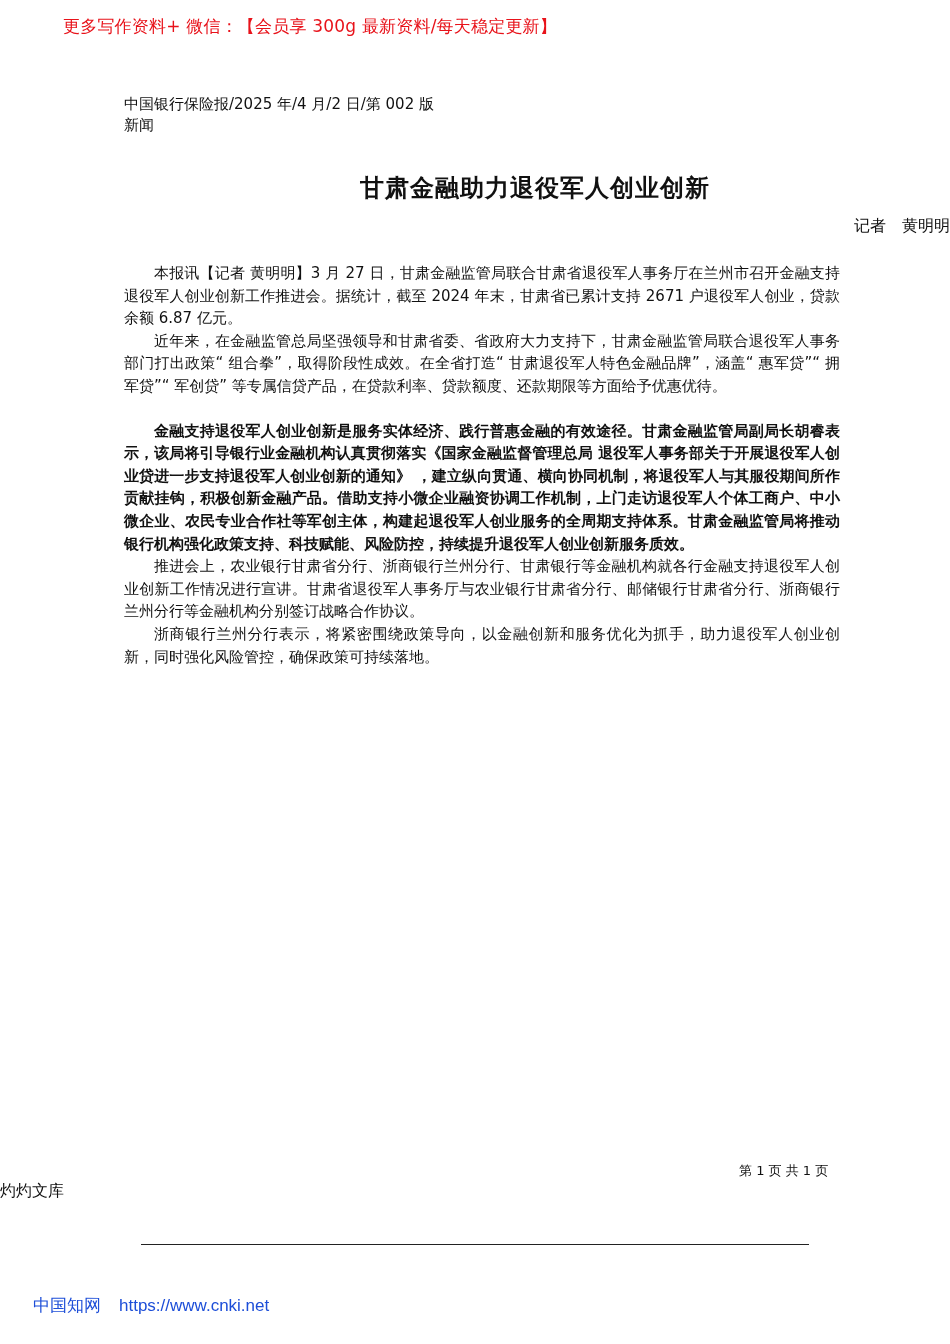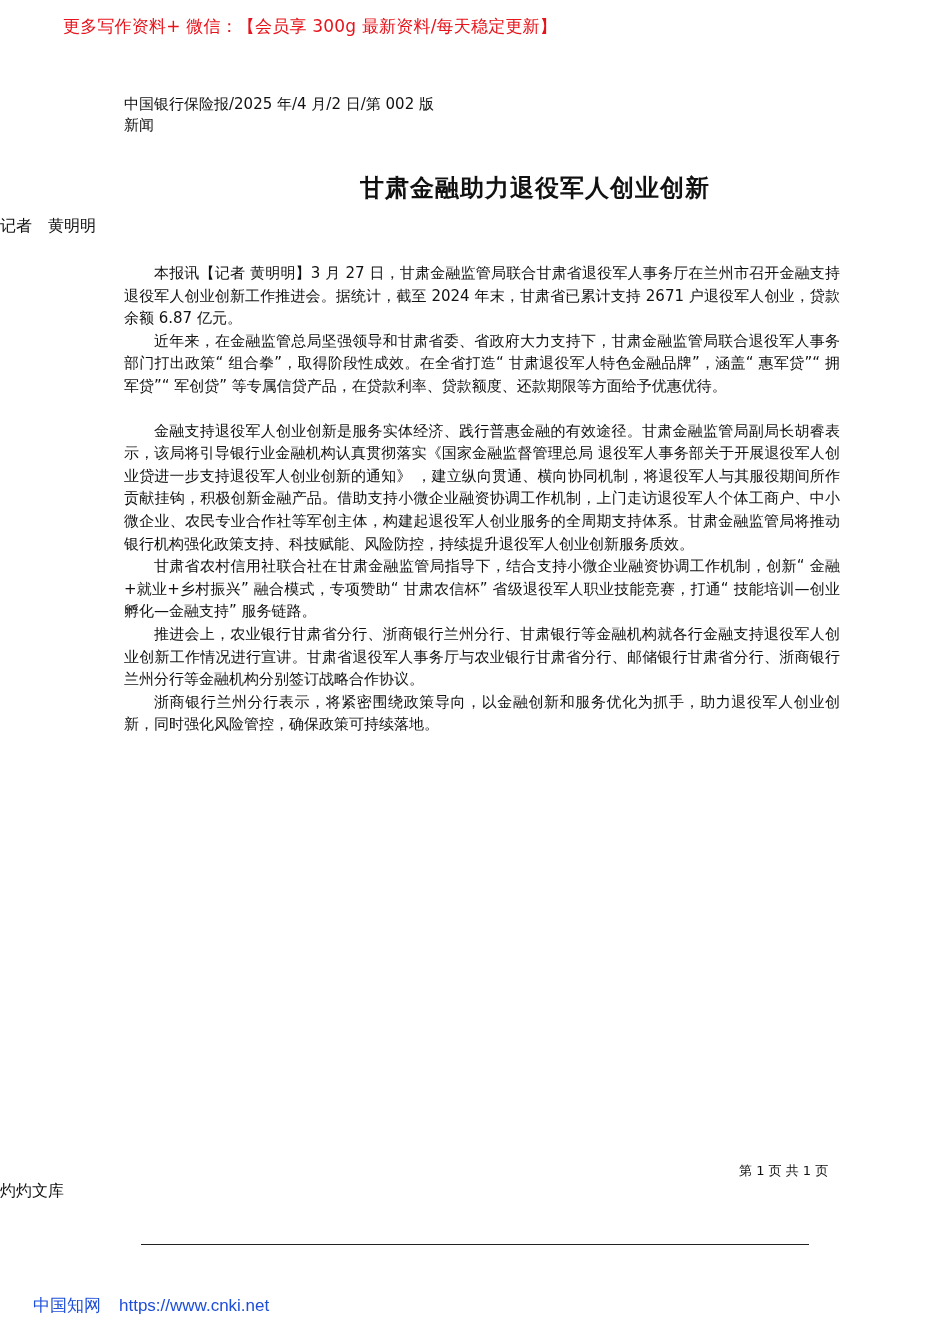--- a/index.html
+++ b/index.html
@@ -44,41 +44,42 @@
       font-size: 24px;
       line-height: 32px;
       color: #111111;
       letter-spacing: 1px;
     }
     .byline {
       position: absolute;
       left: 0;
       width: 950px;
       top: 214px;
-      text-align: left;
+      text-align: right;
       font-size: 16px;
       line-height: 24px;
       color: #111111;
     }
     .article-body {
       position: absolute;
       left: 124px;
       top: 262px;
       width: 716px;
       font-size: 15px;
       line-height: 22.6px;
       color: #111111;
       text-align: justify;
     }
     .article-body p {
       margin: 0;
       text-indent: 2em;
     }
     .article-body p.gap-before {
       margin-top: 22px;
+      font-weight: bold;
     }
     .page-number {
       position: absolute;
       left: 739px;
       top: 1162px;
       font-size: 13px;
       line-height: 18px;
       color: #111111;
       white-space: nowrap;
     }
@@ -120,21 +121,20 @@
 <div class="source-line">中国银行保险报/2025 年/4 月/2 日/第 002 版新闻</div>
 
 <h1 class="article-title" style="margin:12px;font-weight:bold;padding-left:48px;">甘肃金融助力退役军人创业创新</h1>
 
 <div class="byline">记者　黄明明</div>
 
 <div class="article-body">
   <p>本报讯【记者 黄明明】3 月 27 日，甘肃金融监管局联合甘肃省退役军人事务厅在兰州市召开金融支持退役军人创业创新工作推进会。据统计，截至 2024 年末，甘肃省已累计支持 2671 户退役军人创业，贷款余额 6.87 亿元。</p>
   <p>近年来，在金融监管总局坚强领导和甘肃省委、省政府大力支持下，甘肃金融监管局联合退役军人事务部门打出政策“ 组合拳”，取得阶段性成效。在全省打造“ 甘肃退役军人特色金融品牌”，涵盖“ 惠军贷”“ 拥军贷”“ 军创贷” 等专属信贷产品，在贷款利率、贷款额度、还款期限等方面给予优惠优待。</p>
   <p class="gap-before">金融支持退役军人创业创新是服务实体经济、践行普惠金融的有效途径。甘肃金融监管局副局长胡睿表示，该局将引导银行业金融机构认真贯彻落实《国家金融监督管理总局 退役军人事务部关于开展退役军人创业贷进一步支持退役军人创业创新的通知》 ，建立纵向贯通、横向协同机制，将退役军人与其服役期间所作贡献挂钩，积极创新金融产品。借助支持小微企业融资协调工作机制，上门走访退役军人个体工商户、中小微企业、农民专业合作社等军创主体，构建起退役军人创业服务的全周期支持体系。甘肃金融监管局将推动银行机构强化政策支持、科技赋能、风险防控，持续提升退役军人创业创新服务质效。</p>
-  <p>甘肃省农村信用社联合社在甘肃金融监管局指导下，结合支持小微企业融资协调工作机制，创新“ 金融+就业+乡村振兴” 融合模式，专项赞助“ 甘肃农信杯” 省级退役军人职业技能竞赛，打通“ 技能培训—创业孵化—金融支持” 服务链路。</p>
   <p>推进会上，农业银行甘肃省分行、浙商银行兰州分行、甘肃银行等金融机构就各行金融支持退役军人创业创新工作情况进行宣讲。甘肃省退役军人事务厅与农业银行甘肃省分行、邮储银行甘肃省分行、浙商银行兰州分行等金融机构分别签订战略合作协议。</p>
   <p>浙商银行兰州分行表示，将紧密围绕政策导向，以金融创新和服务优化为抓手，助力退役军人创业创新，同时强化风险管控，确保政策可持续落地。</p>
 </div>
 
 <div class="page-number">第 1 页 共 1 页</div>
 
 <div class="library-mark">灼灼文库</div>
 
 <div class="footer-rule"></div>
 

